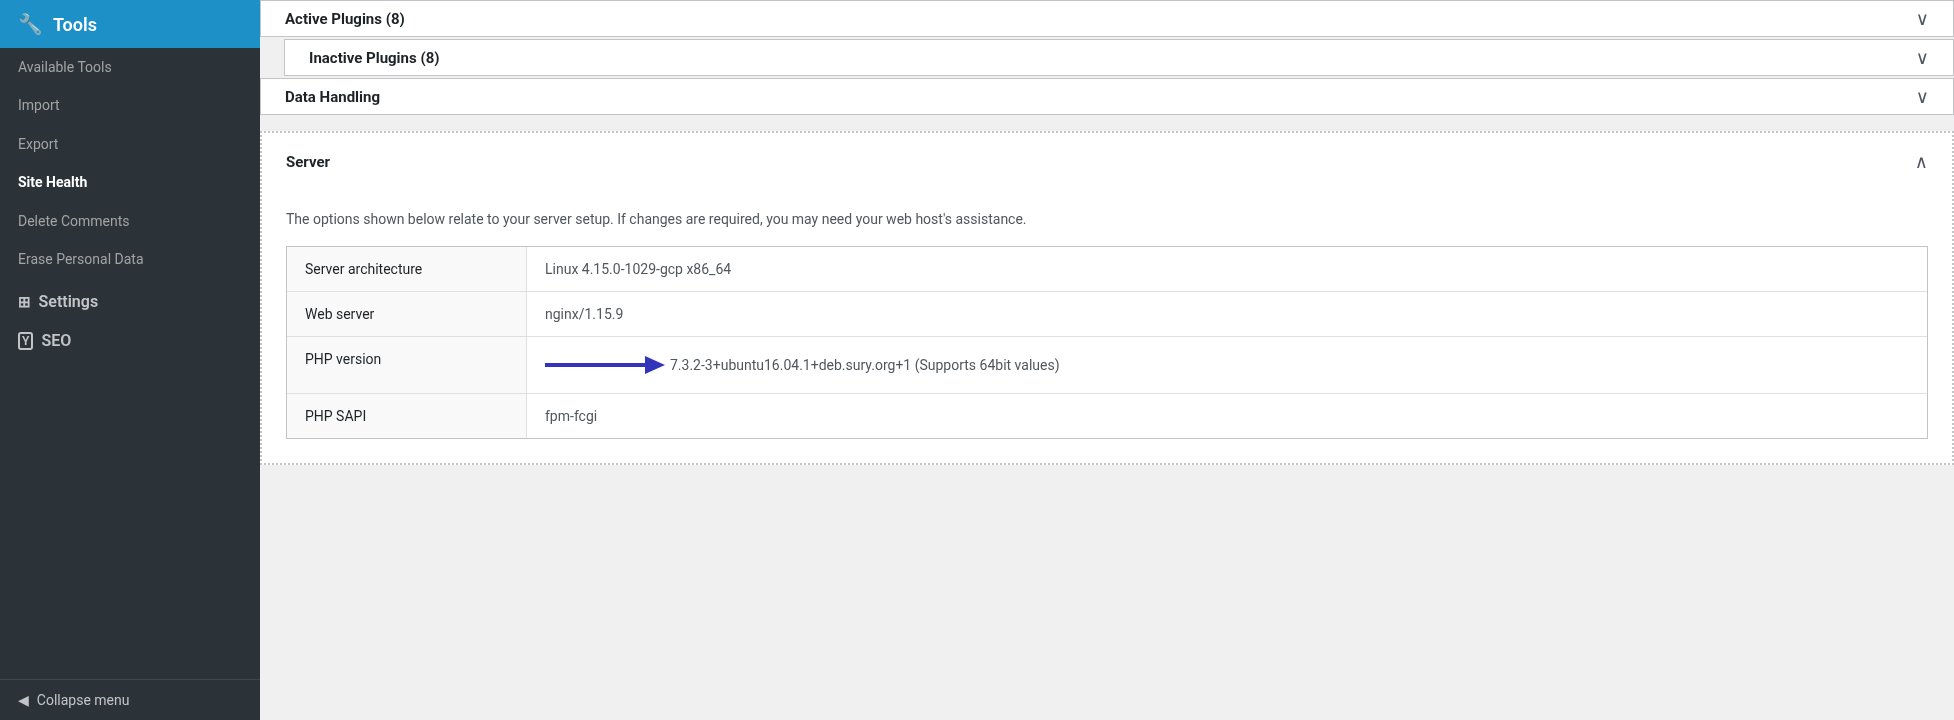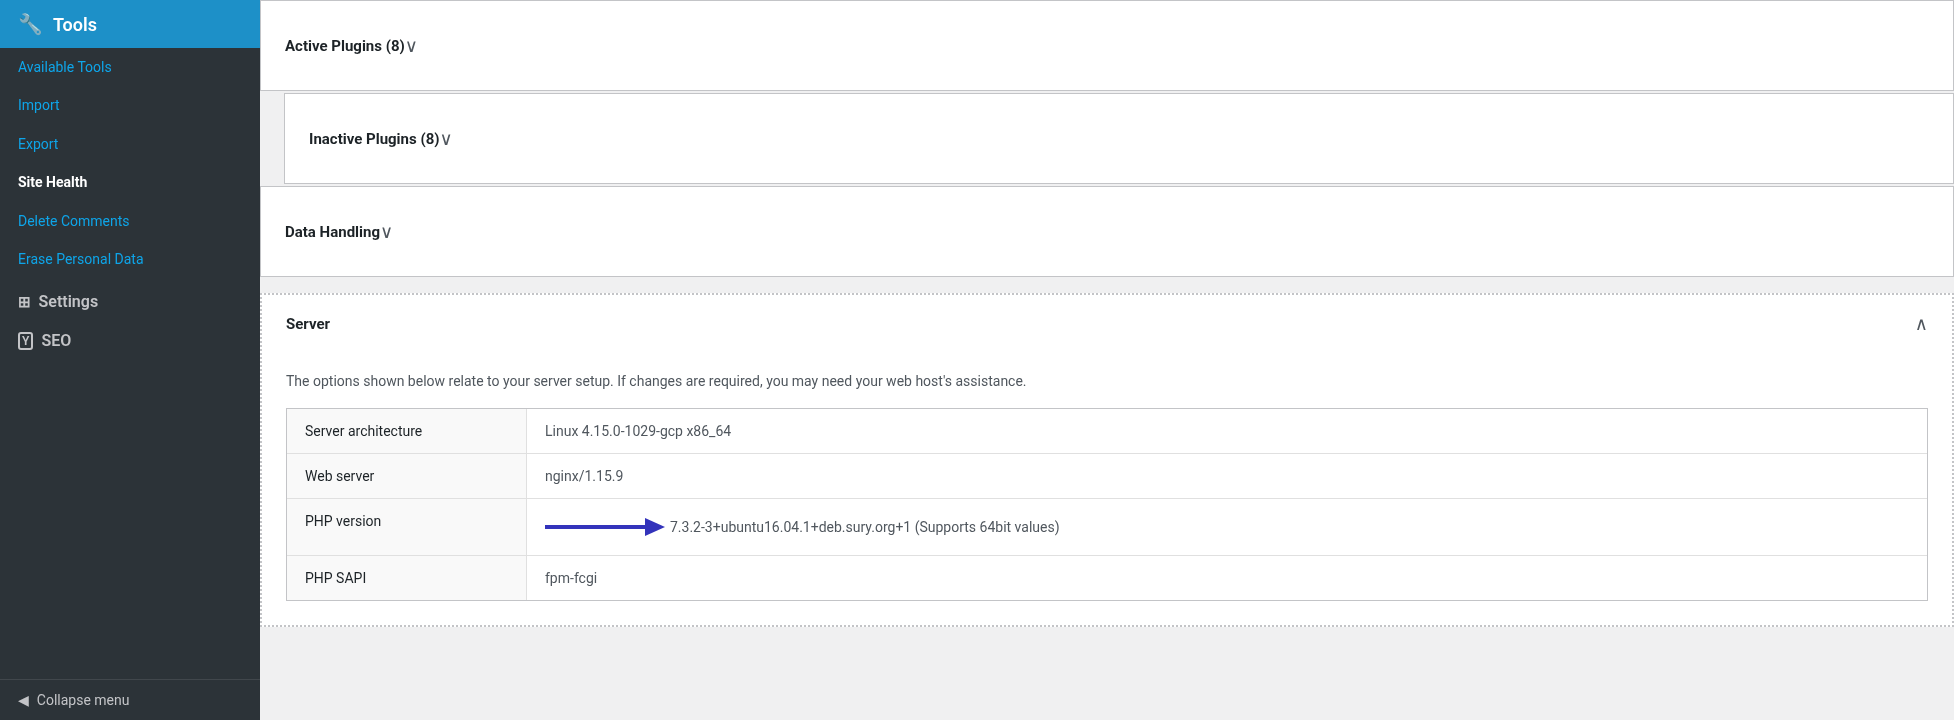--- a/index.html
+++ b/index.html
@@ -33,21 +33,21 @@
 
     .sidebar-nav {
       display: flex;
       flex-direction: column;
       flex: 1;
     }
 
     .sidebar-item {
       padding: 8px 18px;
       cursor: pointer;
-      color: #0ea5e9;
+      color: #a3a3a3;
       font-size: 14px;
       line-height: 1.6;
     }
     .sidebar-item.active { color: #fff; font-weight: 700; }
 
     .sidebar-section {
       padding: 14px 18px 6px 18px;
       display: flex;
       align-items: center;
       gap: 8px;
@@ -80,21 +80,22 @@
 
     .accordion-section {
       background: #fff;
       border: 1px solid #c3c4c7;
       margin-bottom: 0;
     }
 
     .accordion-header {
       display: flex;
       align-items: center;
-      padding: 34px 24px;
+      justify-content: space-between;
+      padding: 7px 24px;
       cursor: pointer;
       background: #fff;
       border-bottom: 1px solid #c3c4c7;
     }
 
     .accordion-header.collapsed {
       border-bottom: none;
     }
 
     .accordion-title {

